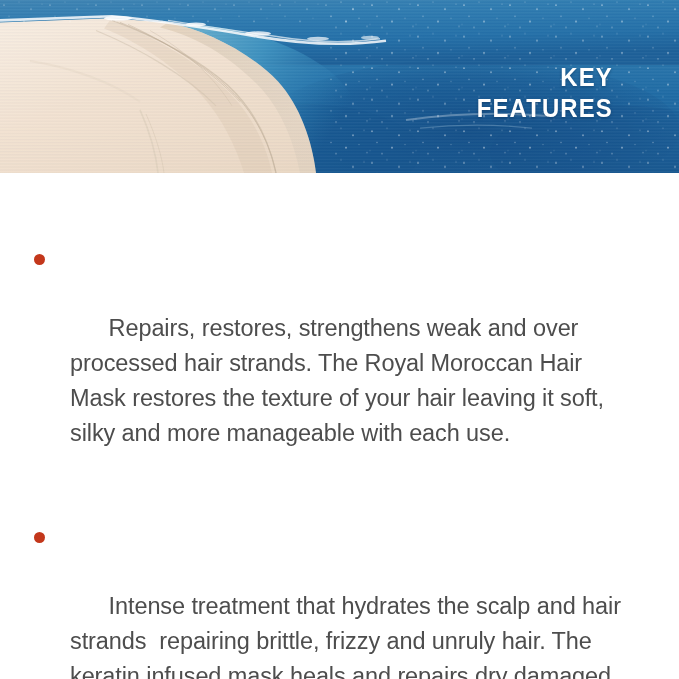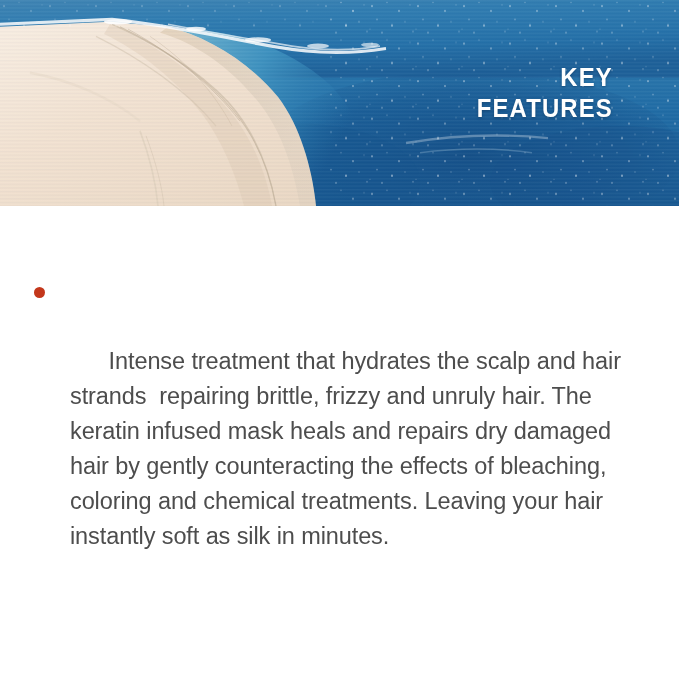--- a/index.html
+++ b/index.html
@@ -12,21 +12,21 @@
     height: 679px;
     overflow: hidden;
     font-family: "Liberation Sans", sans-serif;
     -webkit-font-smoothing: antialiased;
   }
 
   
   .hero {
     position: relative;
     width: 679px;
-    height: 206px;
+    height: 173px;
     overflow: hidden;
     background: #ec4899;
   }
   .hero-photo {
     position: absolute;
     inset: 0;
     width: 100%;
     height: 100%;
     display: block;
   }
@@ -203,16 +203,20 @@
   <div class="hero-title">
     <span class="line">KEY</span>
     <span class="line">FEATURES</span>
   </div>
 </div>
 
 <div class="content">
   <ul class="feature-list">
     <li class="feature-item">
       <span class="bullet-dot"></span>
+      <span>Repairs, restores, strengthens weak and over processed hair strands. The Royal Moroccan Hair Mask restores the texture of your hair leaving it soft, silky and more manageable with each use.</span>
+    </li>
+    <li class="feature-item">
+      <span class="bullet-dot"></span>
       <span>Intense treatment that hydrates the scalp and hair strands  repairing brittle, frizzy and unruly hair. The keratin infused mask heals and repairs dry damaged hair by gently counteracting the effects of bleaching, coloring and chemical treatments. Leaving your hair instantly soft as silk in minutes.</span>
     </li>
   </ul>
 </div>
 
 </body></html>

